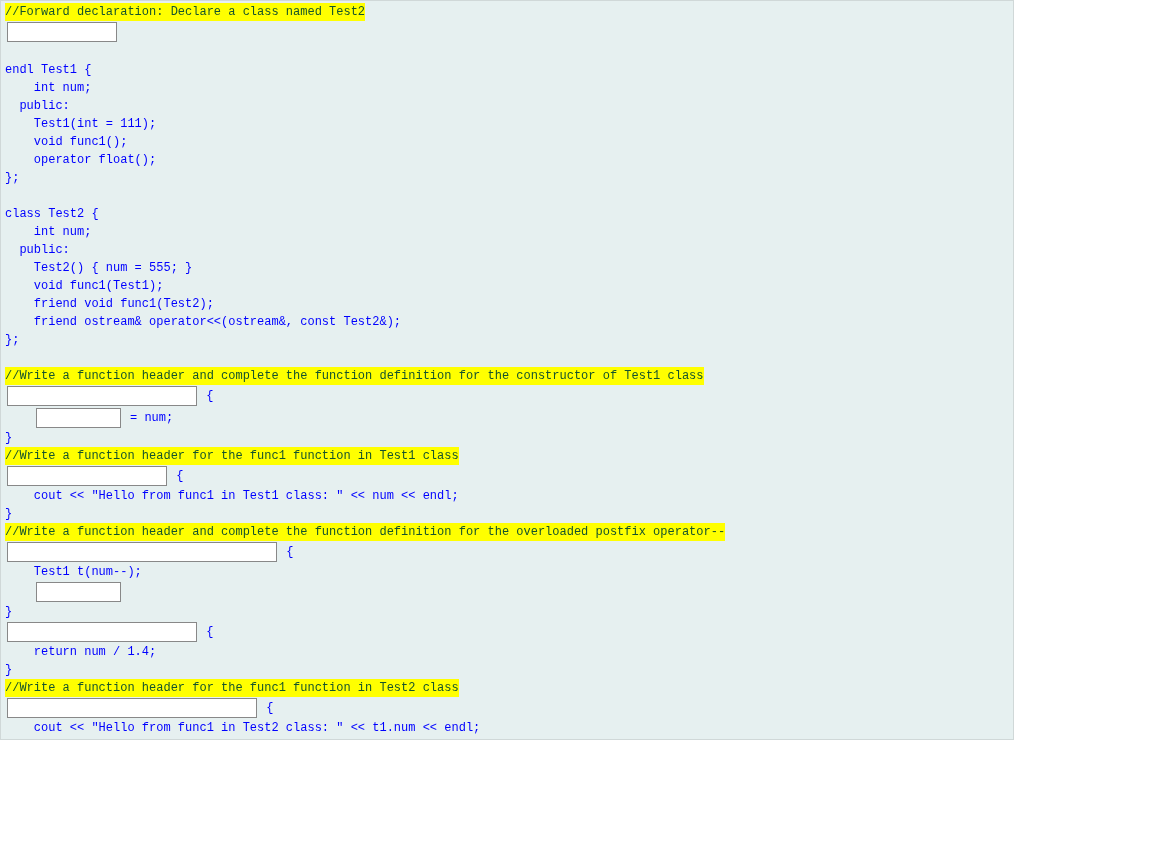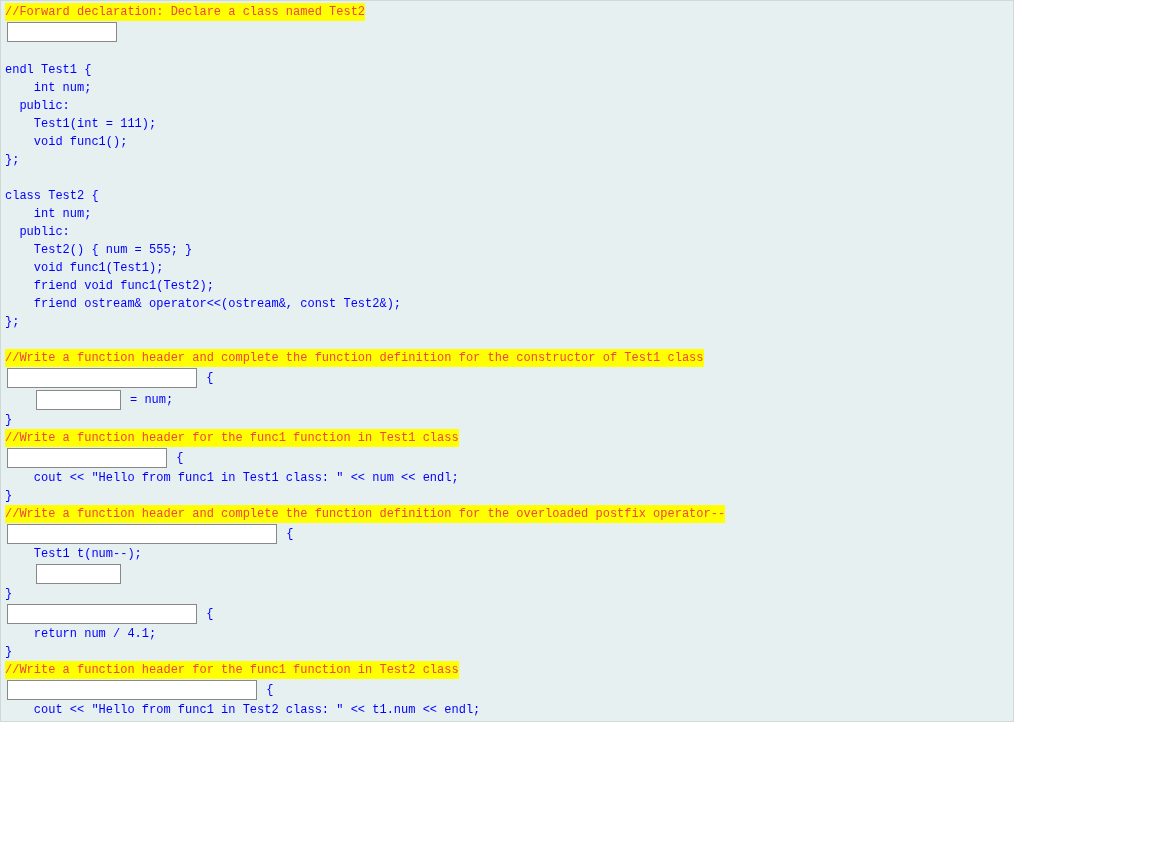--- a/index.html
+++ b/index.html
@@ -20,21 +20,21 @@
   }
   .row {
     white-space: pre;
     min-height: 18px;
     display: flex;
     align-items: center;
     flex-wrap: nowrap;
   }
   .hl {
     background: #ffff00;
-    color: #ef4444;
+    color: #14532d;
   }
   .tx {
     color: #0000ff;
   }
   input.blank {
     font-family: "Courier New", monospace;
     font-size: 12px;
     border: 1px solid #888;
     background: #ffffff;
     height: 20px;
@@ -57,20 +57,21 @@
 <div class="code-container">
 
   <div class="row"><span class="hl">//Forward declaration: Declare a class named Test2</span></div>
   <div class="row"><input class="blank w110" style=""></div>
   <div class="row"></div>
   <div class="row"><span class="tx">endl Test1 {</span></div>
   <div class="row"><span class="tx">    int num;</span></div>
   <div class="row"><span class="tx">  public:</span></div>
   <div class="row"><span class="tx">    Test1(int = 111);</span></div>
   <div class="row"><span class="tx">    void func1();</span></div>
+  <div class="row"><span class="tx">    operator float();</span></div>
   <div class="row"><span class="tx">};</span></div>
   <div class="row"></div>
   <div class="row"><span class="tx">class Test2 {</span></div>
   <div class="row"><span class="tx">    int num;</span></div>
   <div class="row"><span class="tx">  public:</span></div>
   <div class="row"><span class="tx">    Test2() { num = 555; }</span></div>
   <div class="row"><span class="tx">    void func1(Test1);</span></div>
   <div class="row"><span class="tx">    friend void func1(Test2);</span></div>
   <div class="row"><span class="tx">    friend ostream&amp; operator&lt;&lt;(ostream&amp;, const Test2&amp;);</span></div>
   <div class="row"><span class="tx">};</span></div>
@@ -86,20 +87,20 @@
   <div class="row"><span class="tx">    cout &lt;&lt; "Hello from func1 in Test1 class: " &lt;&lt; num &lt;&lt; endl;</span></div>
   <div class="row"><span class="tx">}</span></div>
 
   <div class="row"><span class="hl">//Write a function header and complete the function definition for the overloaded postfix operator--</span></div>
   <div class="row"><input class="blank w270" style=""><span class="tx"> {</span></div>
   <div class="row"><span class="tx">    Test1 t(num--);</span></div>
   <div class="row"><span class="tx">    </span><input class="blank w85" style=""></div>
   <div class="row"><span class="tx">}</span></div>
 
   <div class="row"><input class="blank w190" style=""><span class="tx"> {</span></div>
-  <div class="row"><span class="tx">    return num / 4.1;</span></div>
+  <div class="row"><span class="tx">    return num / 1.4;</span></div>
   <div class="row"><span class="tx">}</span></div>
 
   <div class="row"><span class="hl">//Write a function header for the func1 function in Test2 class</span></div>
   <div class="row"><input class="blank w250" style=""><span class="tx"> {</span></div>
   <div class="row"><span class="tx">    cout &lt;&lt; "Hello from func1 in Test2 class: " &lt;&lt; t1.num &lt;&lt; endl;</span></div>
 
 </div>
 
 </body></html>

